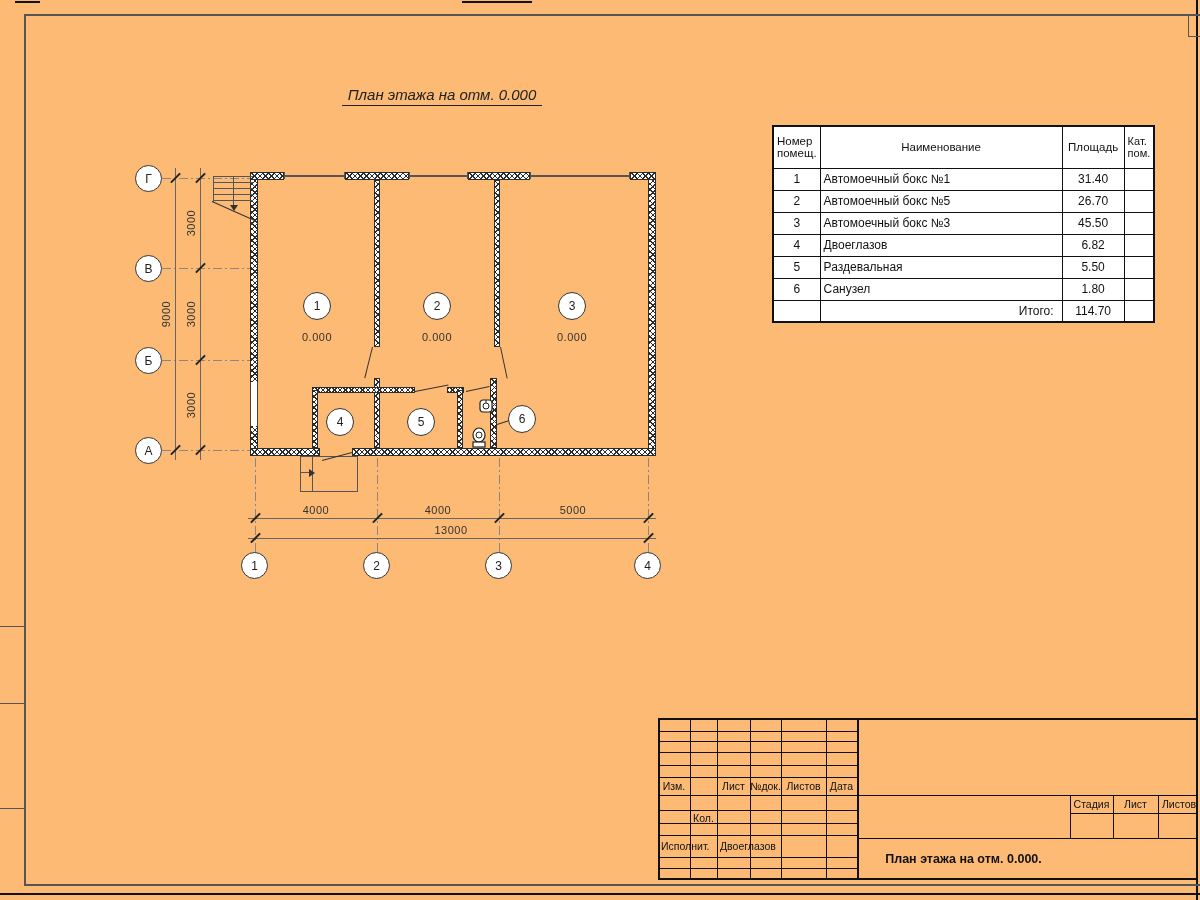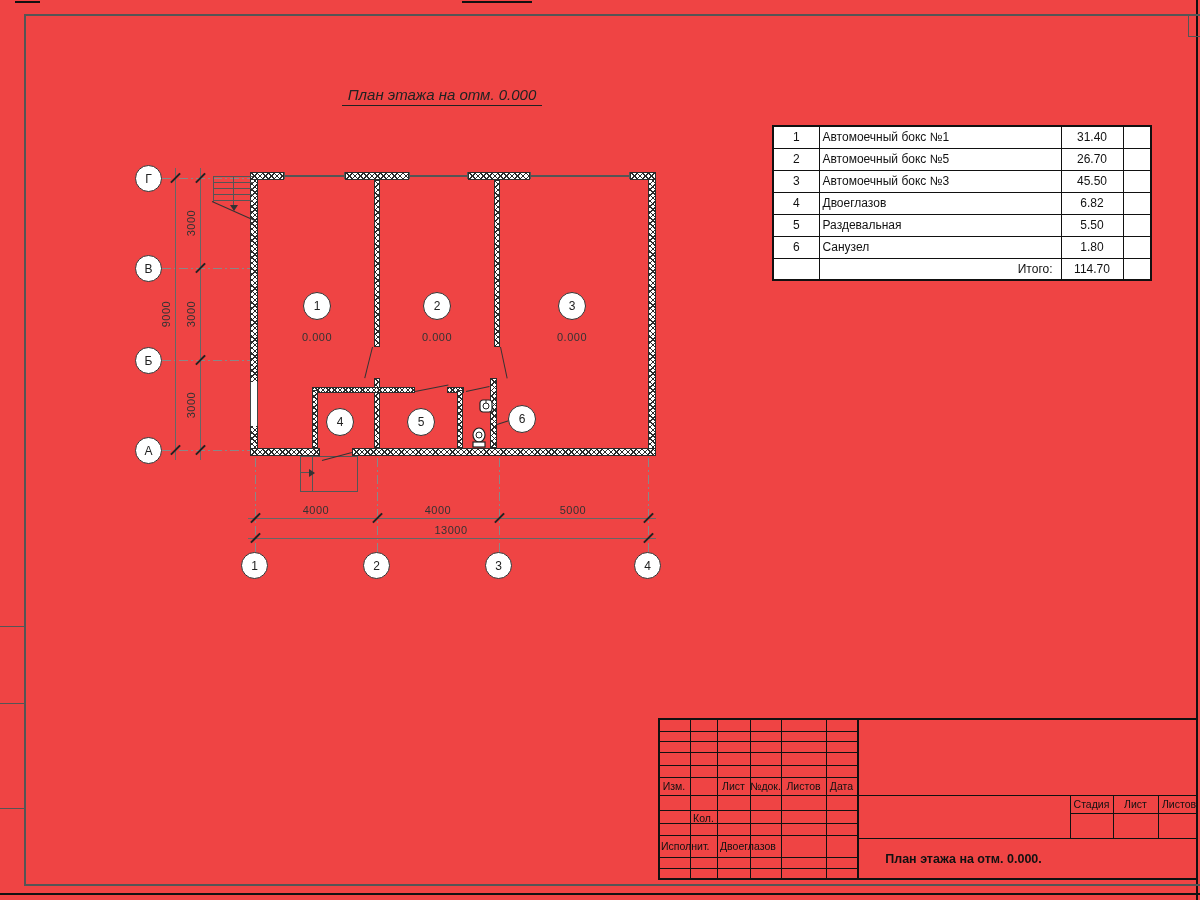--- a/index.html
+++ b/index.html
@@ -1,16 +1,16 @@
 <!DOCTYPE html>
 <html><head>
 <meta charset="utf-8">
 <style>
   html,body{margin:0;padding:0;background:#e8e8e8;}
-  .canvas{position:relative;width:1200px;height:900px;background:#ef4444;overflow:hidden;
+  .canvas{position:relative;width:1200px;height:900px;background:#fdba74;overflow:hidden;
           font-family:"Liberation Sans",sans-serif;color:#222;}
   .abs{position:absolute;}
   .blk{position:absolute;background:#111;}
   .wall{position:absolute;box-sizing:border-box;border:1px solid #2b2b2b;background-color:#fff;
         background-image:
           repeating-linear-gradient(45deg,#2b2b2b 0,#2b2b2b 1px,transparent 1px,transparent 4px),
           repeating-linear-gradient(135deg,#2b2b2b 0,#2b2b2b 1px,transparent 1px,transparent 4px);}
   .dashdot-h{position:absolute;height:1px;
         background-image:repeating-linear-gradient(to right,#888 0 9px,transparent 9px 12px,#888 12px 14px,transparent 14px 17px);}
   .dashdot-v{position:absolute;width:1px;
@@ -207,20 +207,26 @@
 
 
   <table class="sched">
     <colgroup>
         <col style="width:46px">
         <col style="width:242px">
         <col style="width:62px">
         <col style="width:28px">
       </colgroup>
     <tbody>
+        <tr style="height:42px">
+      <th style="text-align:left;white-space:normal;">Номер помещ.</th>
+      <th class="cnum">Наименование</th>
+      <th class="cnum">Площадь</th>
+      <th style="text-align:left;white-space:normal;font-size:11px;">Кат. пом.</th>
+    </tr>
     <tr style="height:22px">
       <td class="cnum">1</td>
       <td class="cname">Автомоечный бокс №1</td>
       <td class="carea">31.40</td>
       <td></td>
     </tr>
     <tr style="height:22px">
       <td class="cnum">2</td>
       <td class="cname">Автомоечный бокс №5</td>
       <td class="carea">26.70</td>

